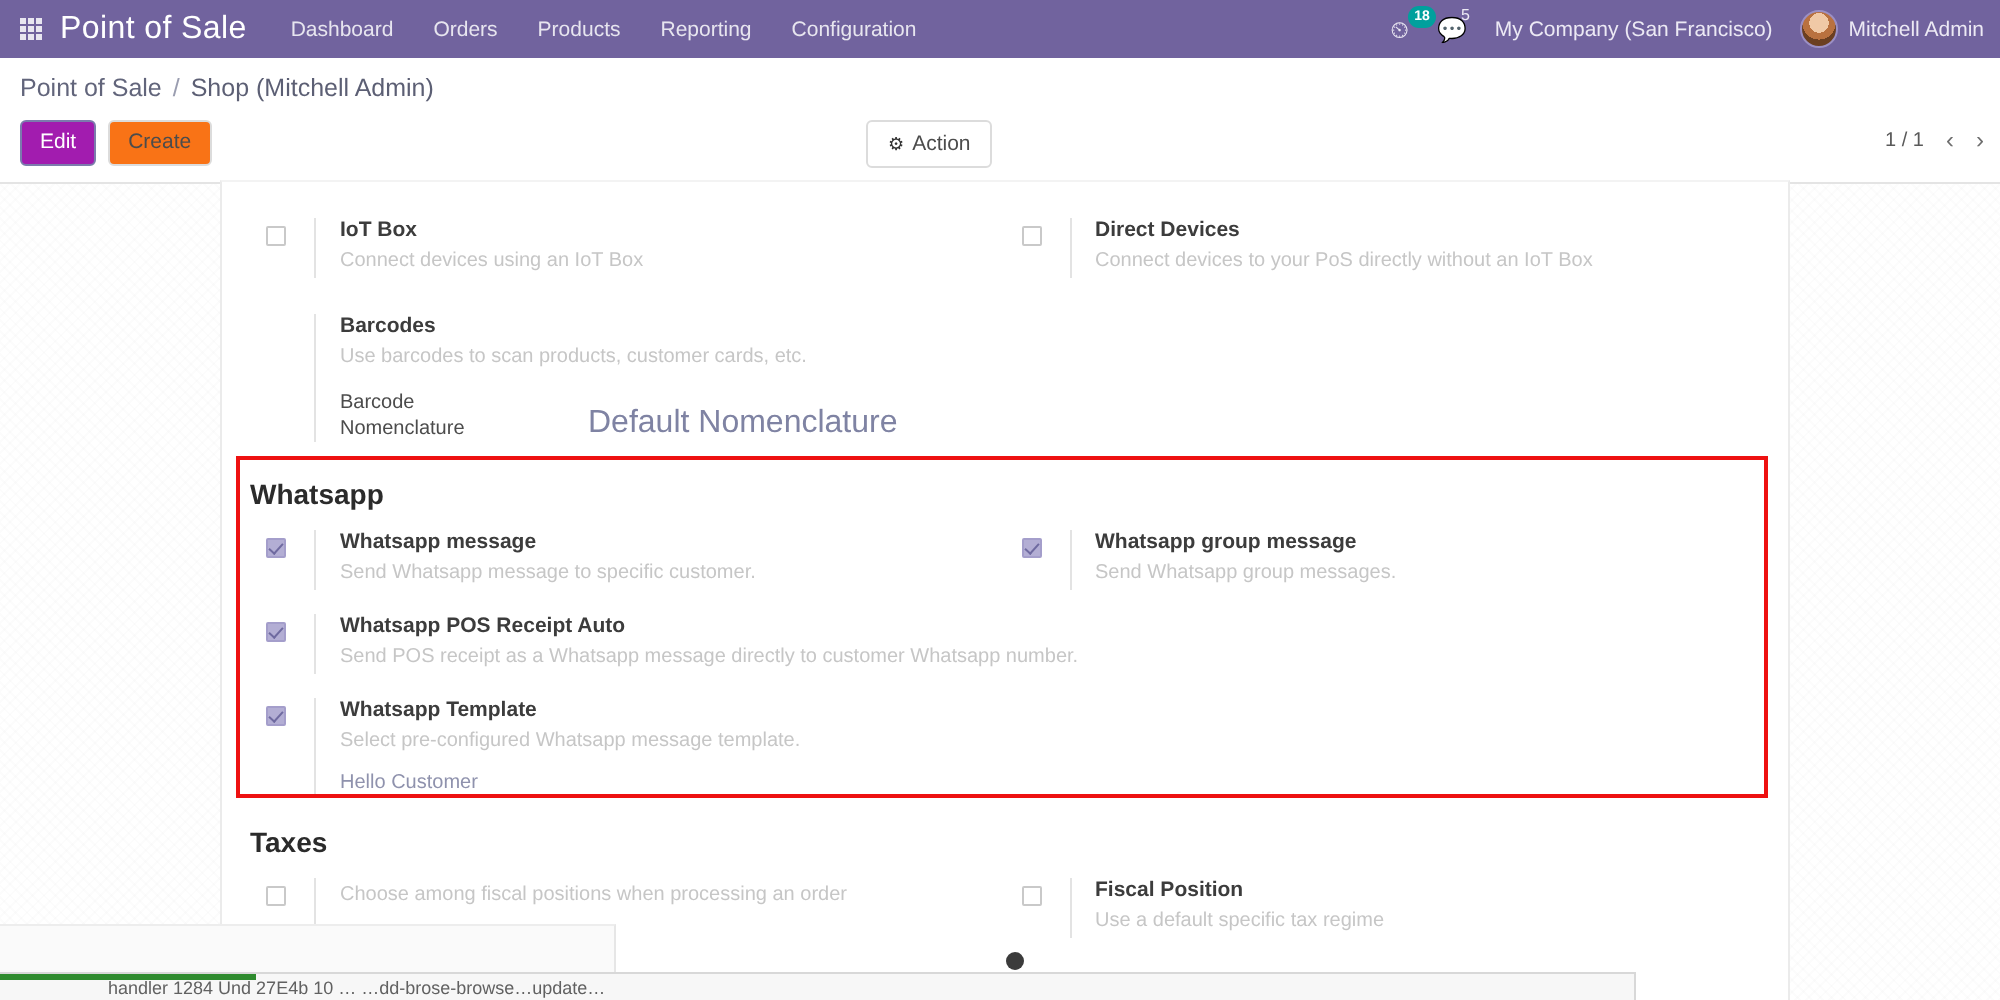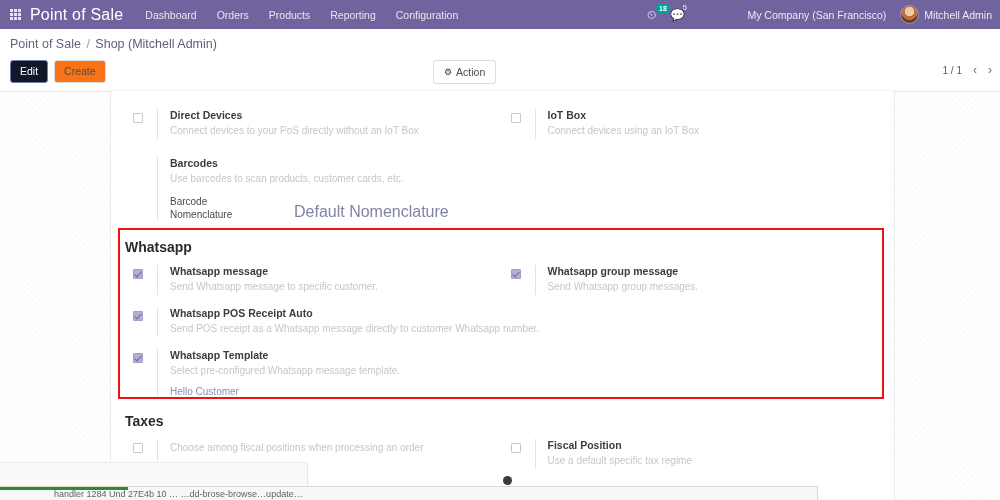--- a/index.html
+++ b/index.html
@@ -58,21 +58,21 @@
     background: #00a09d; color: #fff;
     font-size: 7px; line-height: 1;
     padding: 2px 3px; border-radius: 7px;
     min-width: 12px; text-align: center;
     font-weight: bold;
   }
   .badge-sup {
     position: absolute; top: -6px; left: 12px;
     font-size: 8px; color: #ece9f4;
   }
-  .company-name { font-size: 10.5px; color: #ece9f4; cursor: pointer; white-space: nowrap; margin-left: 48px; }
+  .company-name { font-size: 10.5px; color: #ece9f4; cursor: pointer; white-space: nowrap; }
   .user-wrap { display: flex; align-items: center; gap: 5px; cursor: pointer; }
   .avatar {
     width: 19px; height: 19px; border-radius: 50%;
     background: radial-gradient(circle at 50% 32%, #f0c9a6 0 34%, #b9713f 34% 58%, #6b3f21 58% 100%);
     border: 1px solid #9b8fc4;
     flex: 0 0 auto;
   }
   .user-name { font-size: 10.5px; color: #ece9f4; white-space: nowrap; }
 
   
@@ -90,21 +90,21 @@
   .crumb-sep { color: #9a9db0; padding: 0 2px; }
   .crumb-active { color: #5c5f74; }
   .btn-row { position: absolute; top: 31px; left: 10px; display: flex; gap: 6px; }
   .btn {
     font-size: 10.5px; line-height: 1;
     padding: 5px 9px;
     border-radius: 3px;
     cursor: pointer;
     white-space: nowrap;
   }
-  .btn-edit { background: #0f172a; color: #fff; border: 1px solid #7c7bad; text-align: center; }
+  .btn-edit { background: #a21caf; color: #fff; border: 1px solid #7c7bad; text-align: center; }
   .btn-create { background: #f97316; color: #4c4c4c; border: 1px solid #dcdcdc; }
   .btn-action {
     position: absolute; top: 31px; left: 433px;
     background: #fff; color: #4c4c4c; border: 1px solid #dcdcdc;
     font-size: 10.5px; padding: 5px 10px; border-radius: 3px;
     display: flex; align-items: center; gap: 4px; cursor: pointer;
   }
   .gear { font-size: 9px; color: #333; }
   .pager {
     position: absolute; top: 34px; right: 8px;
@@ -287,29 +287,29 @@
     </div>
   </div>
 
   <div class="sheet">
     <div class="inner">
 
       <div class="setting-row" style="margin-top:18px;">
         <div class="col">
           <div class="cbx"></div>
           <div class="txt">
-            <div class="s-label">Direct Devices</div>
-            <div class="s-desc">Connect devices to your PoS directly without an IoT Box</div>
+            <div class="s-label">IoT Box</div>
+            <div class="s-desc">Connect devices using an IoT Box</div>
           </div>
         </div>
         <div class="col">
           <div class="cbx"></div>
           <div class="txt">
-            <div class="s-label">IoT Box</div>
-            <div class="s-desc">Connect devices using an IoT Box</div>
+            <div class="s-label">Direct Devices</div>
+            <div class="s-desc">Connect devices to your PoS directly without an IoT Box</div>
           </div>
         </div>
       </div>
 
       <div class="setting-row" style="margin-top:18px;">
         <div class="col">
           <div class="cbx" style="visibility:hidden;"></div>
           <div class="txt">
             <div class="s-label">Barcodes</div>
             <div class="s-desc">Use barcodes to scan products, customer cards, etc.</div>

